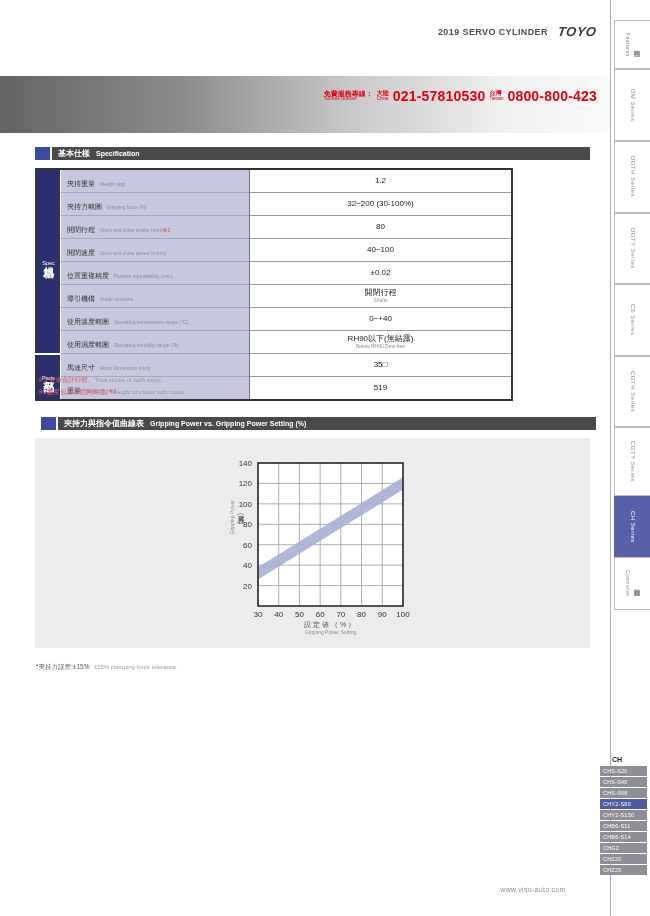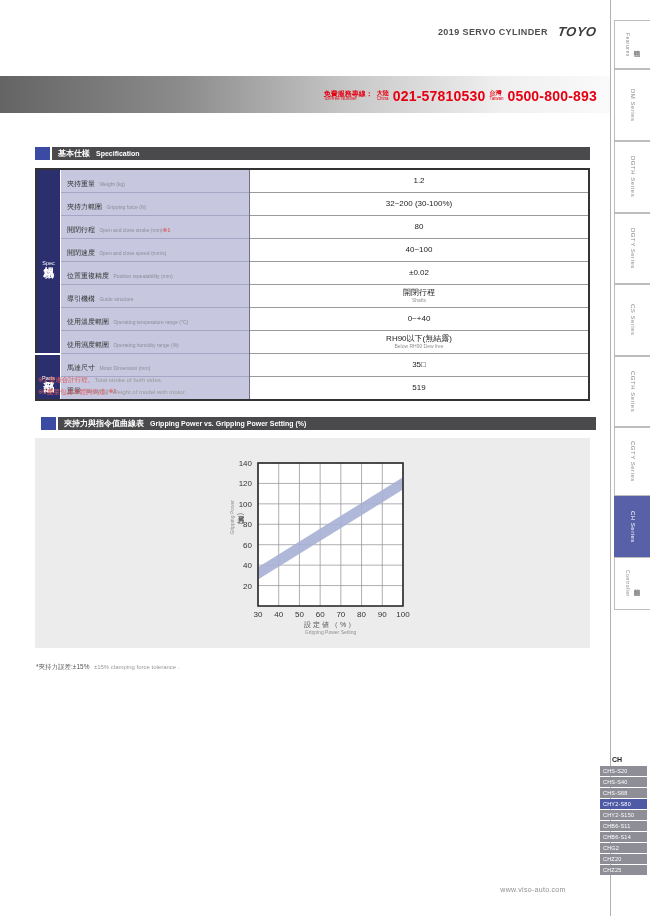--- a/index.html
+++ b/index.html
@@ -5,39 +5,39 @@
   html,body{margin:0;padding:0;background:#fff;}
   .page{position:relative;width:650px;height:916px;background:#fff;overflow:hidden;
         font-family:"Liberation Sans","DejaVu Sans",sans-serif;}
 
   
   .brand-row{position:absolute;top:22px;left:0;width:597px;text-align:right;white-space:nowrap;}
   .doc-title{font-size:9px;font-weight:bold;color:#4f4f4f;letter-spacing:0.4px;vertical-align:middle;}
   .brand-logo{display:inline-block;margin-left:6px;font-size:13px;font-weight:900;font-style:italic;
               color:#3d3d3f;letter-spacing:0.5px;transform:skewX(-8deg);vertical-align:middle;}
 
-  .gradient-bar{position:absolute;top:76px;left:0;width:610px;height:37px;
+  .gradient-bar{position:absolute;top:76px;left:0;width:610px;height:57px;
       background:linear-gradient(90deg,#646464 0%,#8c8c8c 30%,#c9c9c9 58%,#efefef 82%,#fafafa 100%);}
   .hotline{position:absolute;right:13px;top:12px;display:flex;align-items:center;gap:4px;color:#e60012;}
   .h-stack{display:flex;flex-direction:column;align-items:flex-start;line-height:1.05;}
   .h-zh-main{font-size:7px;font-weight:bold;}
   .h-zh{font-size:6px;font-weight:bold;}
   .h-en{font-size:4.5px;}
   .h-num{font-size:14px;font-weight:bold;letter-spacing:0.2px;}
 
   
   .sec-bar{position:absolute;left:35px;width:555px;height:13px;}
   .sec-bar .sq{position:absolute;left:0;top:0;width:15px;height:13px;background:#3b4aa2;}
   .sec-bar .bar{position:absolute;left:17px;right:0;top:0;bottom:0;background:#4a4a4c;color:#fff;
                 display:flex;align-items:center;padding-left:6px;gap:6px;white-space:nowrap;}
   .sec-zh{font-size:8px;font-weight:bold;}
   .sec-en{font-size:7px;font-weight:bold;}
 
   
-  .spec-table{position:absolute;top:168px;left:35px;width:555px;border-collapse:collapse;
+  .spec-table{position:absolute;top:168px;left:35px;width:478px;border-collapse:collapse;
               border:2px solid #333;table-layout:fixed;}
   .spec-table td{padding:0;}
   td.grp{width:23px;background:#2b2f6e;color:#fff;text-align:center;vertical-align:middle;
          border-right:1px solid #fff;}
   td.grp.parts{border-top:2px solid #fff;}
   .grp-zh{writing-mode:vertical-rl;text-orientation:upright;font-size:11px;font-weight:bold;
           margin:0 auto;letter-spacing:1px;line-height:1;}
   .grp-en{font-size:5.5px;margin-top:1px;}
   td.lbl{width:182px;background:#c7c7df;padding:2px 0 2px 6px;height:17.7px;vertical-align:middle;}
   td.val{background:#fff;text-align:center;vertical-align:middle;border-left:1px solid #70708a;}
@@ -103,21 +103,21 @@
       </div>
       <div class="h-stack">
         <span class="h-zh">大陸</span>
         <span class="h-en">China</span>
       </div>
       <div class="h-num">021-57810530</div>
       <div class="h-stack">
         <span class="h-zh">台灣</span>
         <span class="h-en">Taiwan</span>
       </div>
-      <div class="h-num">0500-800-893</div>
+      <div class="h-num">0800-800-423</div>
     </div>
   </div>
 
   <div class="sec-bar" style="top:147px;">
     <div class="sq"></div>
     <div class="bar">
       <span class="sec-zh">基本仕樣</span>
       <span class="sec-en">Specification</span>
     </div>
   </div>

